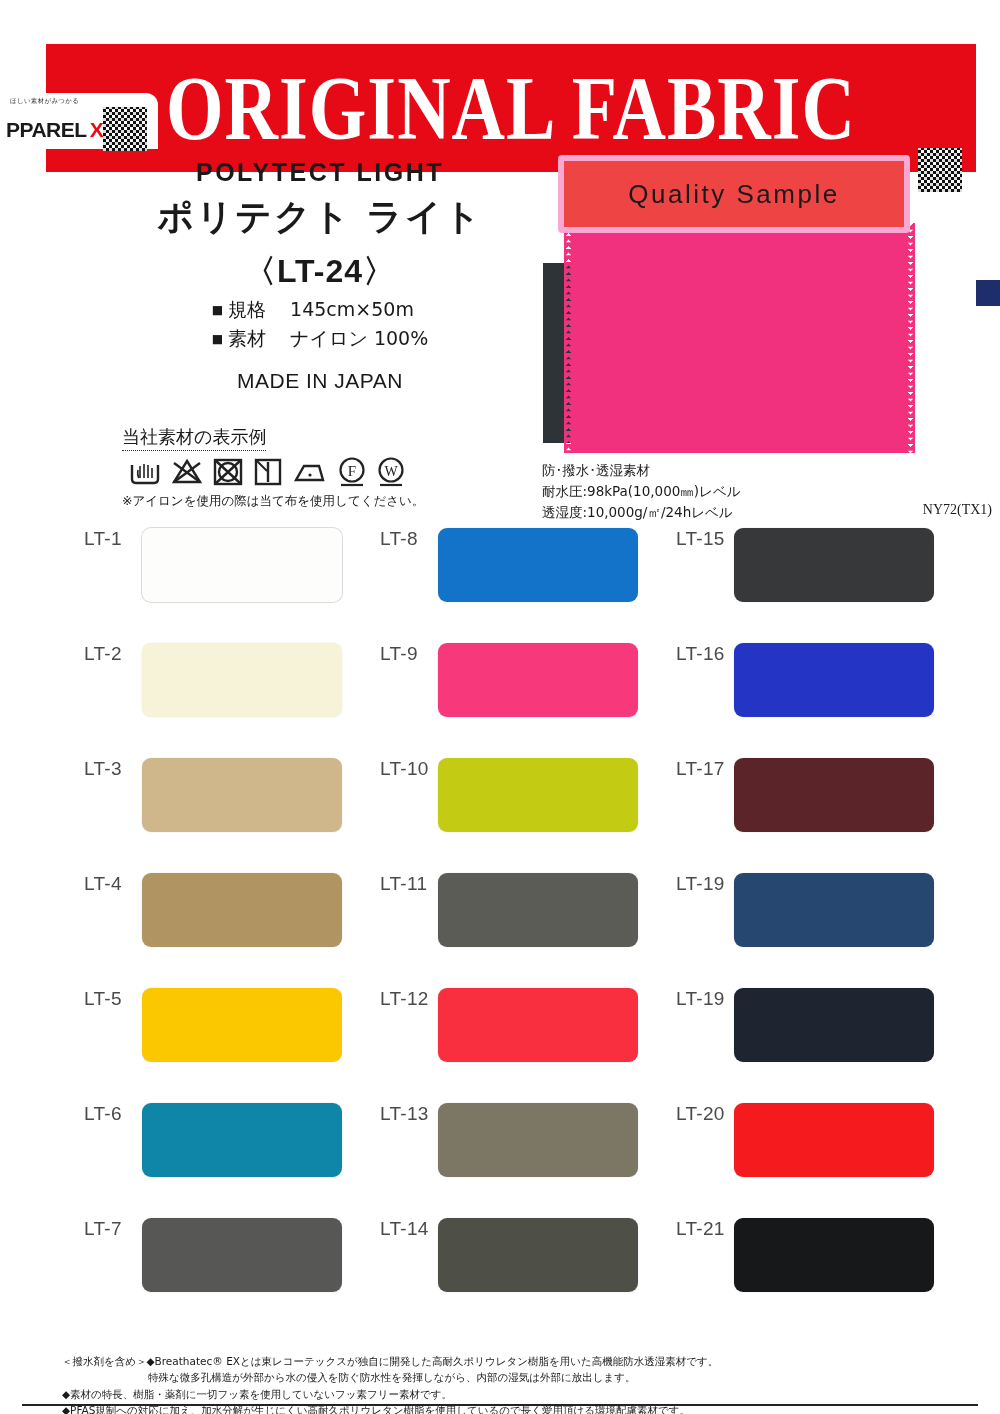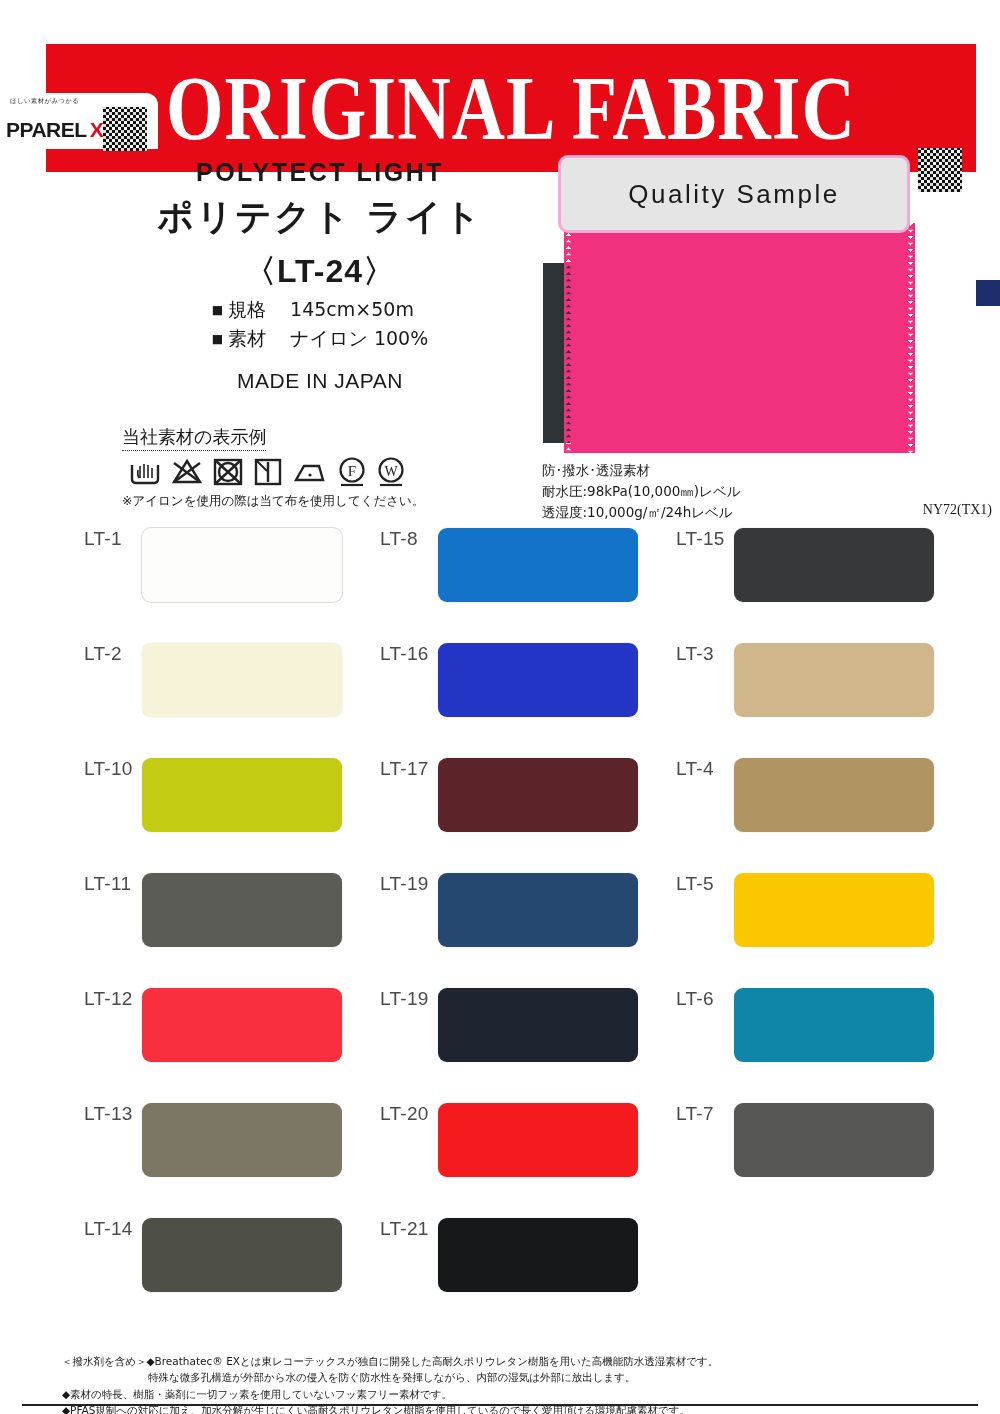--- a/index.html
+++ b/index.html
@@ -96,23 +96,23 @@
     border-bottom:1.5px dotted #333; display:inline-block; padding-bottom:1px;
   }
   .care-icons { display:flex; align-items:center; gap:9px; margin:5px 0 5px 6px; }
   .care-note { font-size:12.5px; font-family:"DejaVu Sans",sans-serif; }
 
   
   .qs-wrap { position:absolute; left:540px; top:155px; width:460px; height:375px; }
   .qs-card {
     position:absolute; left:18px; top:0px;
     width:352px; height:78px;
-    background:#e5e5e5;
-    border:3px solid #f9a8d4;
-    border-radius:10px;
+    background:#ef4444;
+    border:6px solid #f9a8d4;
+    border-radius:4px;
     display:flex; align-items:center; justify-content:center;
     z-index:3;
   }
   .qs-card-text {
     font-size:26px; letter-spacing:2.5px; color:#1a1a1a;
     font-family:"Liberation Sans",sans-serif;
   }
   .qs-dark {
     position:absolute; left:3px; top:108px;
     width:48px; height:180px;
@@ -310,20 +310,24 @@
     </div>
     <div class="cell">
       <div class="cell-label">LT-15</div>
       <div class="cell-chip" style="background: rgb(54, 56, 58);"></div>
     </div>
     <div class="cell">
       <div class="cell-label">LT-2</div>
       <div class="cell-chip" style="background: rgb(246, 243, 217);"></div>
     </div>
     <div class="cell">
+      <div class="cell-label">LT-9</div>
+      <div class="cell-chip" style="background: rgb(247, 57, 124);"></div>
+    </div>
+    <div class="cell">
       <div class="cell-label">LT-16</div>
       <div class="cell-chip" style="background: rgb(36, 52, 196);"></div>
     </div>
     <div class="cell">
       <div class="cell-label">LT-3</div>
       <div class="cell-chip" style="background: rgb(207, 182, 139);"></div>
     </div>
     <div class="cell">
       <div class="cell-label">LT-10</div>
       <div class="cell-chip" style="background: rgb(195, 204, 18);"></div>

